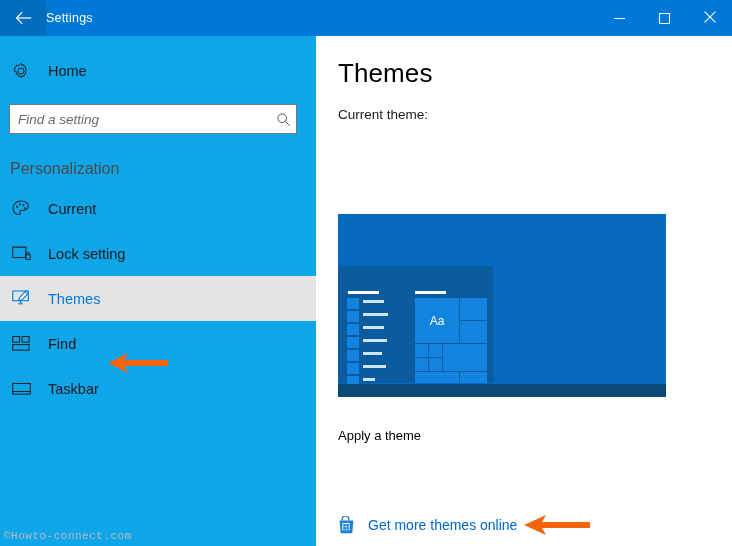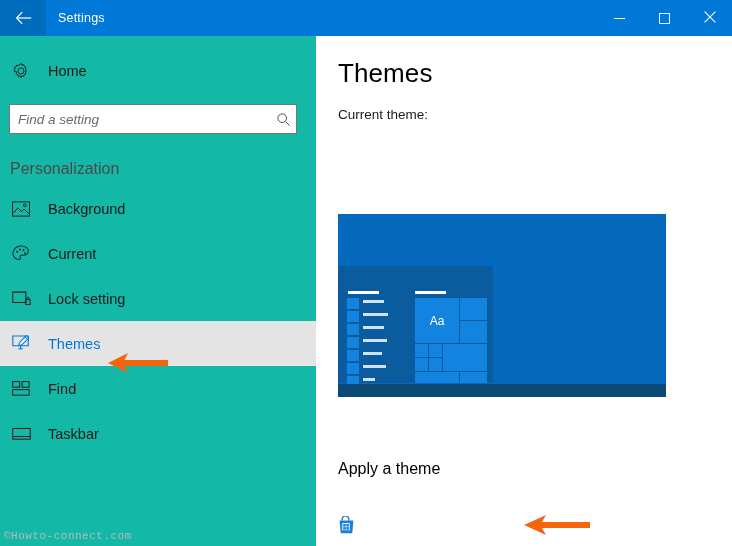--- a/index.html
+++ b/index.html
@@ -36,21 +36,21 @@
     background: #006cbe;
     display: flex;
     align-items: center;
     justify-content: center;
     cursor: pointer;
   }
   .back-btn svg { display: block; }
   .title-text {
     display: flex;
     align-items: center;
-    padding-left: 12px;
+    padding-left: 0;
     color: #ffffff;
     font-size: 12.5px;
     letter-spacing: .2px;
     flex: 1;
     text-align: center;
   }
   .win-controls {
     display: flex;
     align-items: stretch;
   }
@@ -69,21 +69,21 @@
     width: 11px; height: 11px; border: 1px solid #fff; display: block;
   }
   .glyph-close { display:block; }
 
   
   .sidebar {
     position: absolute;
     left: 0; top: 36px;
     width: 316px;
     height: 510px;
-    background: #14b8a6;
+    background: #0ea5e9;
   }
   .home-row {
     display: flex;
     align-items: center;
     height: 38px;
     margin-top: 16px;
     padding-left: 12px;
     cursor: pointer;
   }
   .home-row .ico { width: 30px; display: flex; align-items: center; }
@@ -256,22 +256,22 @@
   .tile-b2 { left: 45px; top: 74px; width: 27px; height: 11px; }
   .pv-taskbar {
     position: absolute;
     left: 0; bottom: 0;
     width: 100%; height: 13px;
     background: #0a4876;
   }
 
   .apply-head {
     position: absolute;
-    left: 22px; top: 424px;
-    font-size: 16px;
+    left: 22px; top: 392px;
+    font-size: 13px;
     font-weight: 400;
     color: #000;
   }
   .store-link-row {
     position: absolute;
     left: 22px; top: 480px;
     display: flex;
     align-items: center;
     cursor: pointer;
   }
@@ -342,30 +342,20 @@
           <circle cx="6.6" cy="6.6" r="4.6" fill="none" stroke="#4a4a4a" stroke-width="1"></circle>
           <path d="M10.1 10.1 L14.6 14.6" stroke="#4a4a4a" stroke-width="1"></path>
         </svg>
       </span>
     </div>
 
     <div class="section-head">Personalization</div>
 
     <div class="nav-list">
 
-      <div class="nav-item">
-        <span class="ico">
-          <svg width="18" height="16" viewBox="0 0 20 17">
-            <rect x="0.6" y="0.6" width="18.8" height="15.8" fill="none" stroke="#222" stroke-width="1.1"></rect>
-            <path d="M1.2 13.4 L6.6 7.2 L10.4 11.4 L13.4 8.6 L18.8 13.9" fill="none" stroke="#222" stroke-width="1.1"></path>
-            <circle cx="14.2" cy="4.4" r="1.5" fill="none" stroke="#222" stroke-width="1.1"></circle>
-          </svg>
-        </span>
-        <span class="nav-label">Background</span>
-      </div>
 
       <div class="nav-item">
         <span class="ico">
           <svg width="18" height="17" viewBox="0 0 19 18">
             <path d="M9.4 1C4.7 1 1 4.4 1 8.8c0 4.3 3.3 6.6 6 6.6 1.3 0 1.9-.7 1.9-1.5 0-.6-.4-1-.4-1.6 0-.8.7-1.4 1.6-1.4h1.8c3 0 5.4-2 5.4-4.8C17.3 3.3 13.9 1 9.4 1z" fill="none" stroke="#222" stroke-width="1.1"></path>
             <circle cx="5.3" cy="7.2" r="1.05" fill="#222"></circle>
             <circle cx="8.4" cy="4.8" r="1.05" fill="#222"></circle>
             <circle cx="12.2" cy="5.4" r="1.05" fill="#222"></circle>
             <circle cx="13.7" cy="8.6" r="1.05" fill="#222"></circle>
           </svg>
@@ -480,20 +470,21 @@
         <svg width="17" height="18" viewBox="0 0 17 18">
           <path d="M4.2 4.4 V3.1 a3.3 3.3 0 0 1 6.6 0 V4.4" fill="none" stroke="#1b74c4" stroke-width="1.3"></path>
           <path d="M1.6 4.4 H15.4 L14.3 17.2 H2.7 Z" fill="#1b82d8"></path>
           <rect x="4.3" y="7.1" width="7.4" height="7.1" fill="#ffffff"></rect>
           <rect x="5.2" y="8.0" width="2.6" height="2.6" fill="#1b82d8"></rect>
           <rect x="8.3" y="8.0" width="2.6" height="2.6" fill="#1b82d8"></rect>
           <rect x="5.2" y="11.1" width="2.6" height="2.6" fill="#1b82d8"></rect>
           <rect x="8.3" y="11.1" width="2.6" height="2.6" fill="#1b82d8"></rect>
         </svg>
       </span>
+      <span class="store-link-text">Get more themes online</span>
     </div>
 
   </div>
 
   <div class="arrow-anno" id="arrow-link">
     <svg width="66" height="26" viewBox="0 0 66 26">
       <path d="M0 13 L22 3 L18 10 L66 10 L66 16 L18 16 L22 23 Z" fill="#f4650d"></path>
     </svg>
   </div>
 

